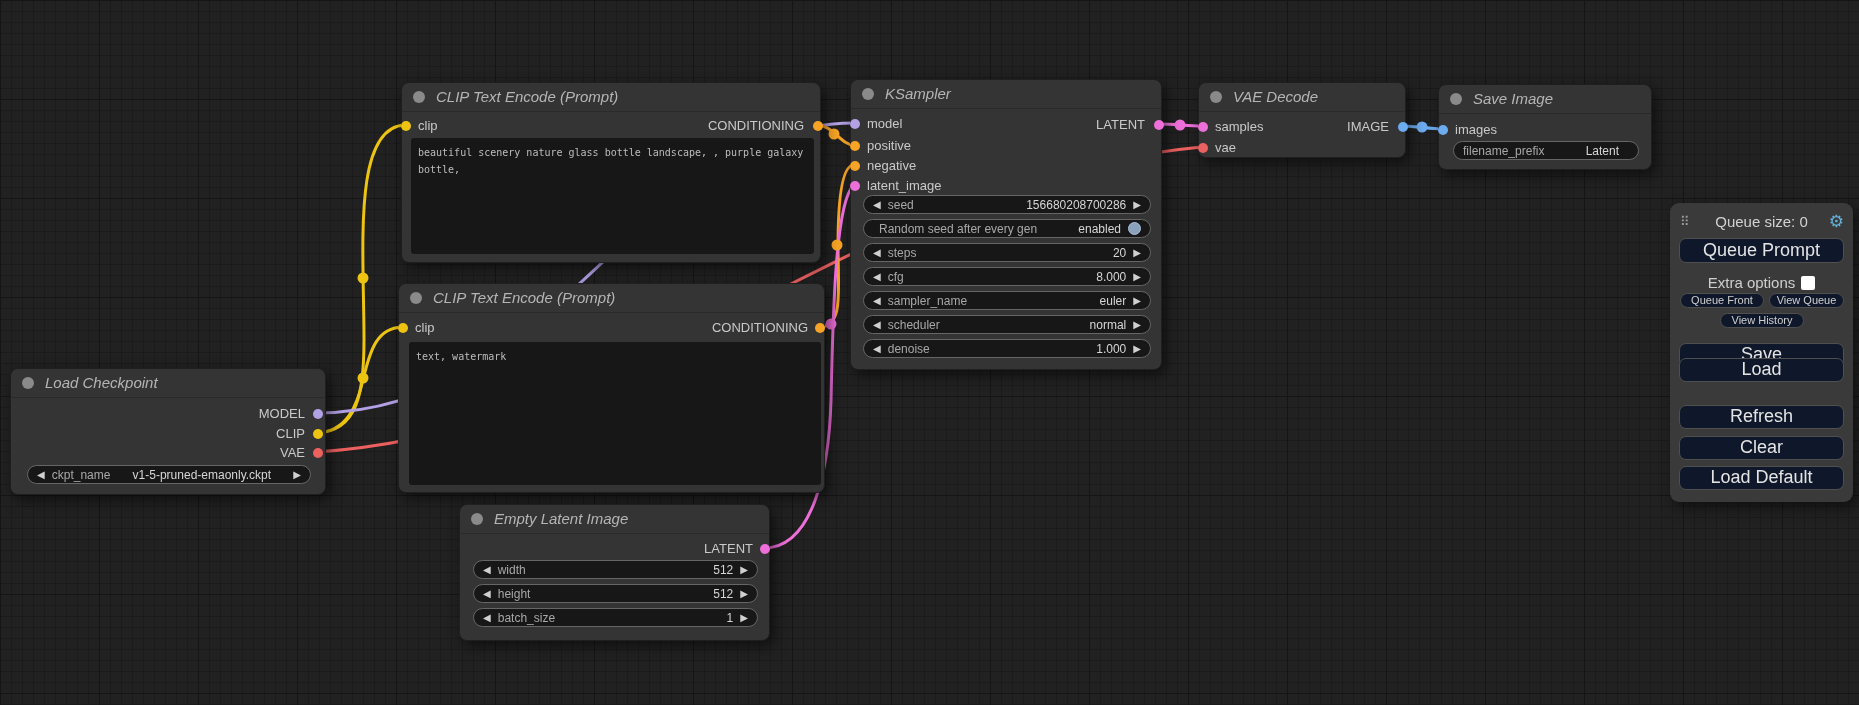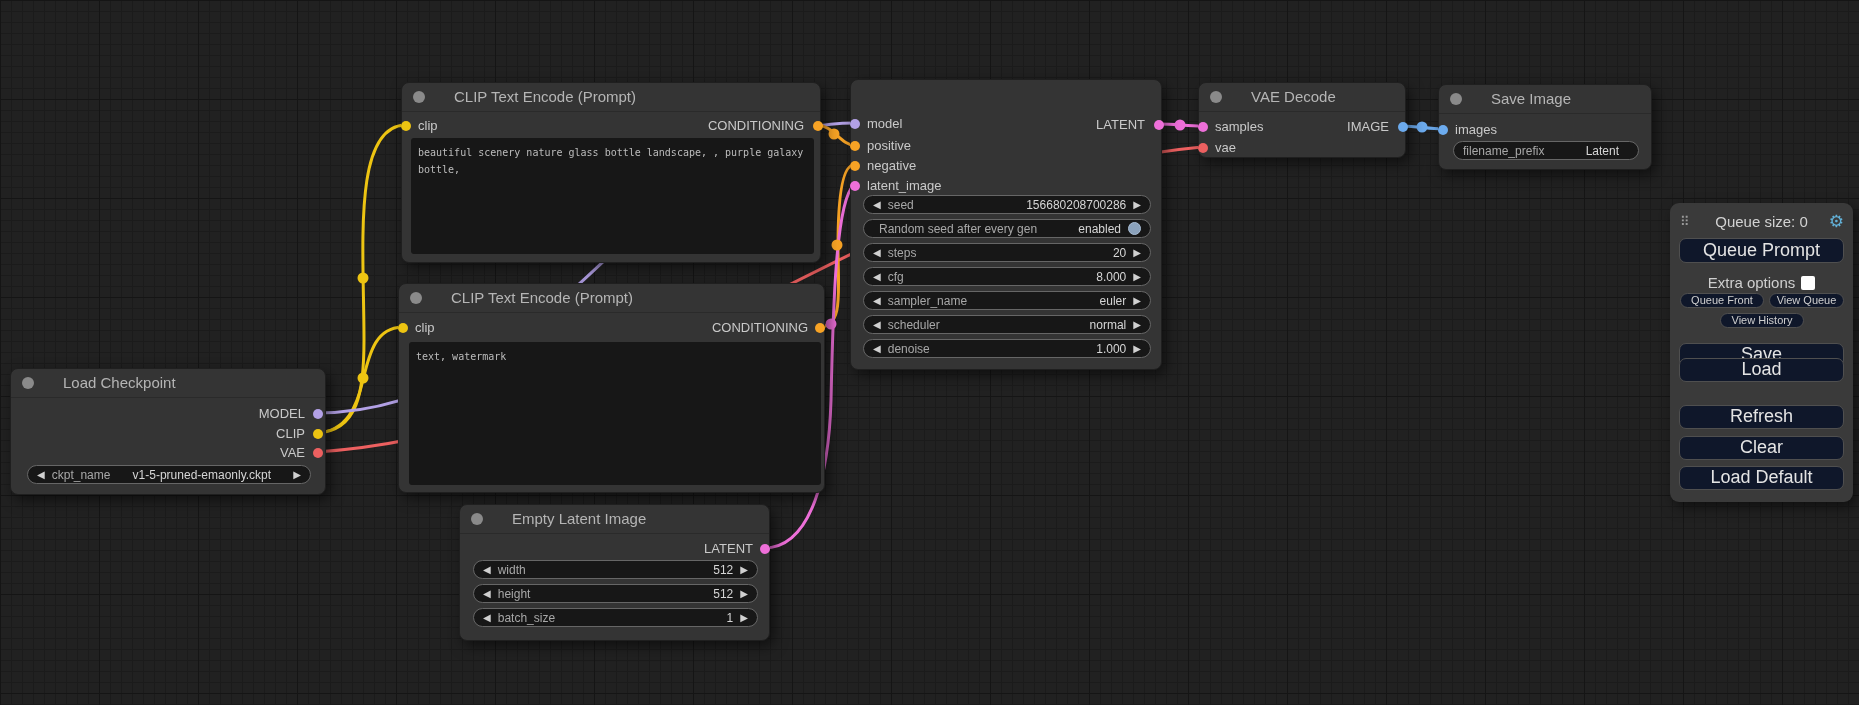--- a/index.html
+++ b/index.html
@@ -13,23 +13,23 @@
       linear-gradient(to bottom,#1b1b1b 1px,transparent 1px);
     background-size:99px 99px,99px 99px,11px 11px,11px 11px;
     font-family:"Liberation Sans",sans-serif;
   }
   #wires{position:absolute;left:0;top:0;z-index:1;}
   .node{
     position:absolute;background:#343434;border:1px solid #1f1f1f;border-radius:8px;
     box-shadow:4px 5px 14px rgba(0,0,0,.55);z-index:2;box-sizing:border-box;
   }
   .ntitle{
-    height:28px;line-height:28px;color:#b5b5b5;font-size:15px;padding-left:52px;
+    height:28px;line-height:28px;color:#b5b5b5;font-size:15px;padding-left:34px;
     border-bottom:1px solid #2a2a2a;position:relative;border-radius:8px 8px 0 0;
-    white-space:nowrap;overflow:hidden;
+    white-space:nowrap;overflow:hidden;font-style:italic;
   }
   .tdot{position:absolute;left:11px;top:8px;width:12px;height:12px;border-radius:50%;background:#8a8a8a;}
   .port{position:absolute;width:10px;height:10px;border-radius:50%;z-index:3;}
   .plabel{position:absolute;font-size:13px;color:#c9c9c9;line-height:18px;white-space:nowrap;}
   .pl-out{text-align:right;}
   .c-model{background:#b3a1e6;}
   .c-clip{background:#edc412;}
   .c-vae{background:#ed6060;}
   .c-cond{background:#f7a325;}
   .c-latent{background:#ee6fd9;}
@@ -133,20 +133,24 @@
     <span>CLIP Text Encode (Prompt)</span>
   </div>
   <span class="port c-clip" style="left:-1px;top:39px"></span>
   <div class="plabel" style="left:16px;top:35px">clip</div>
   <div class="plabel pl-out" style="right:16px;top:35px">CONDITIONING</div>
   <span class="port c-cond" style="left:416px;top:39px"></span>
   <div class="textbox" style="left:10px;top:58px;width:412px;height:143px">text, watermark</div>
 </div>
 
 <div class="node" style="left:850px;top:79px;width:312px;height:291px">
+  <div class="ntitle">
+    <span class="tdot"></span>
+    <span>KSampler</span>
+  </div>
   <span class="port c-model" style="left:-1px;top:39px"></span>
   <div class="plabel" style="left:16px;top:35px">model</div>
   <span class="port c-cond" style="left:-1px;top:61px"></span>
   <div class="plabel" style="left:16px;top:57px">positive</div>
   <span class="port c-cond" style="left:-1px;top:81px"></span>
   <div class="plabel" style="left:16px;top:77px">negative</div>
   <span class="port c-latent" style="left:-1px;top:101px"></span>
   <div class="plabel" style="left:16px;top:97px">latent_image</div>
   <div class="plabel pl-out" style="right:16px;top:36px">LATENT</div>
   <span class="port c-latent" style="left:303px;top:40px"></span>

